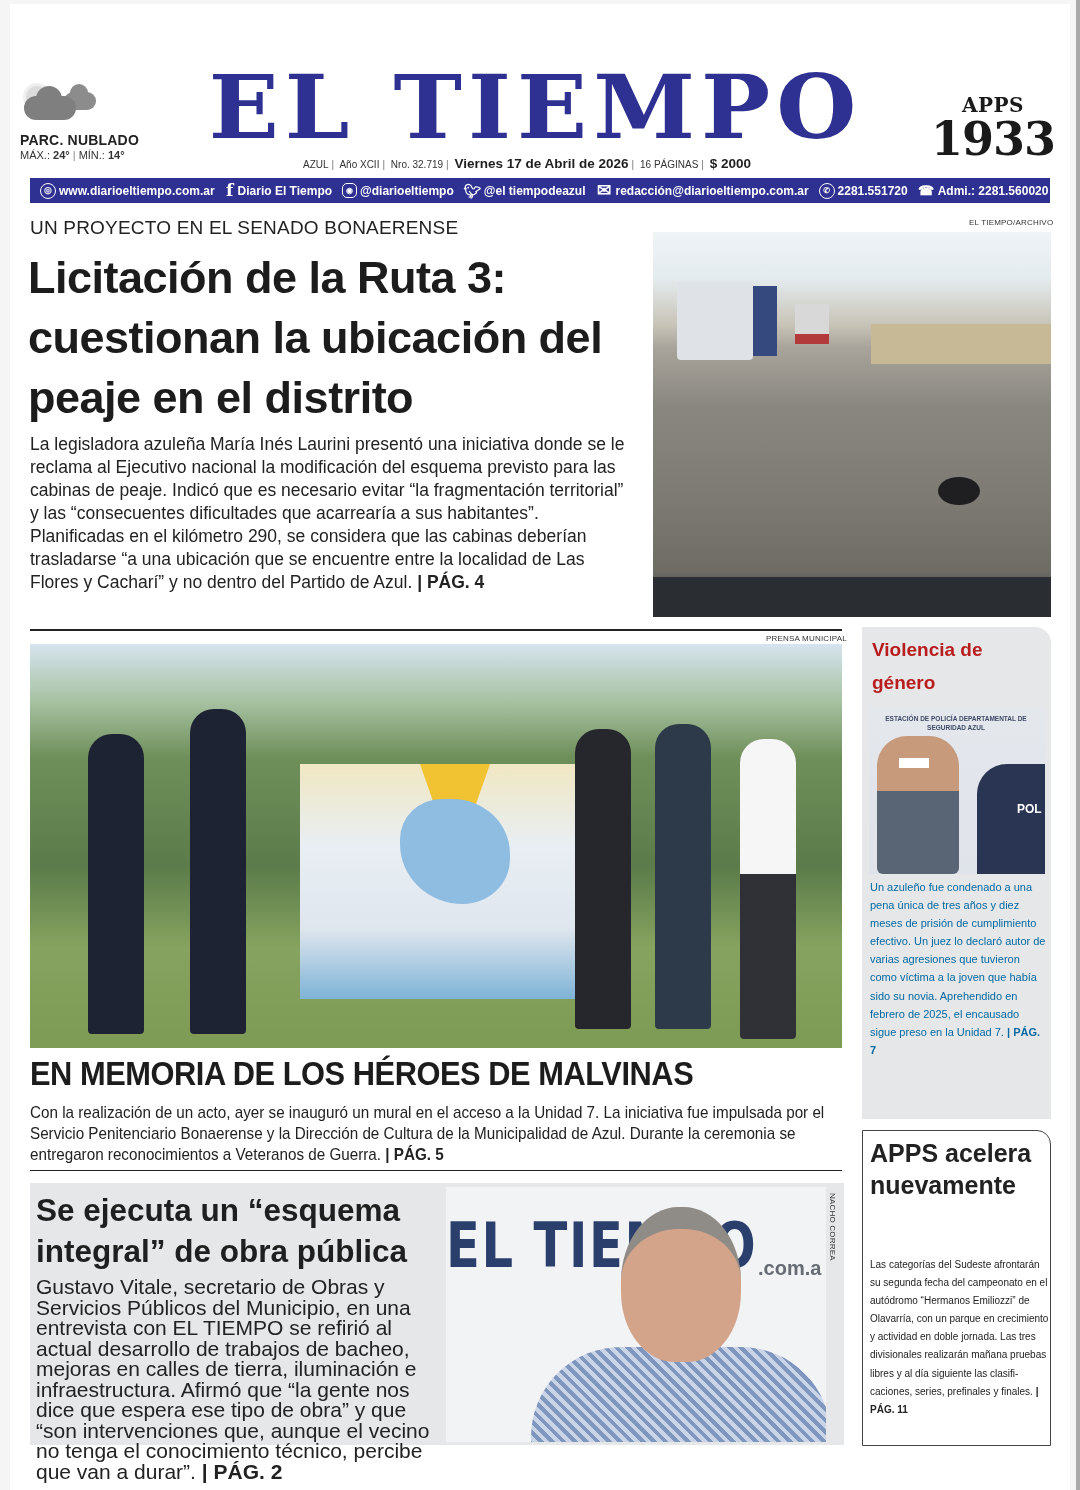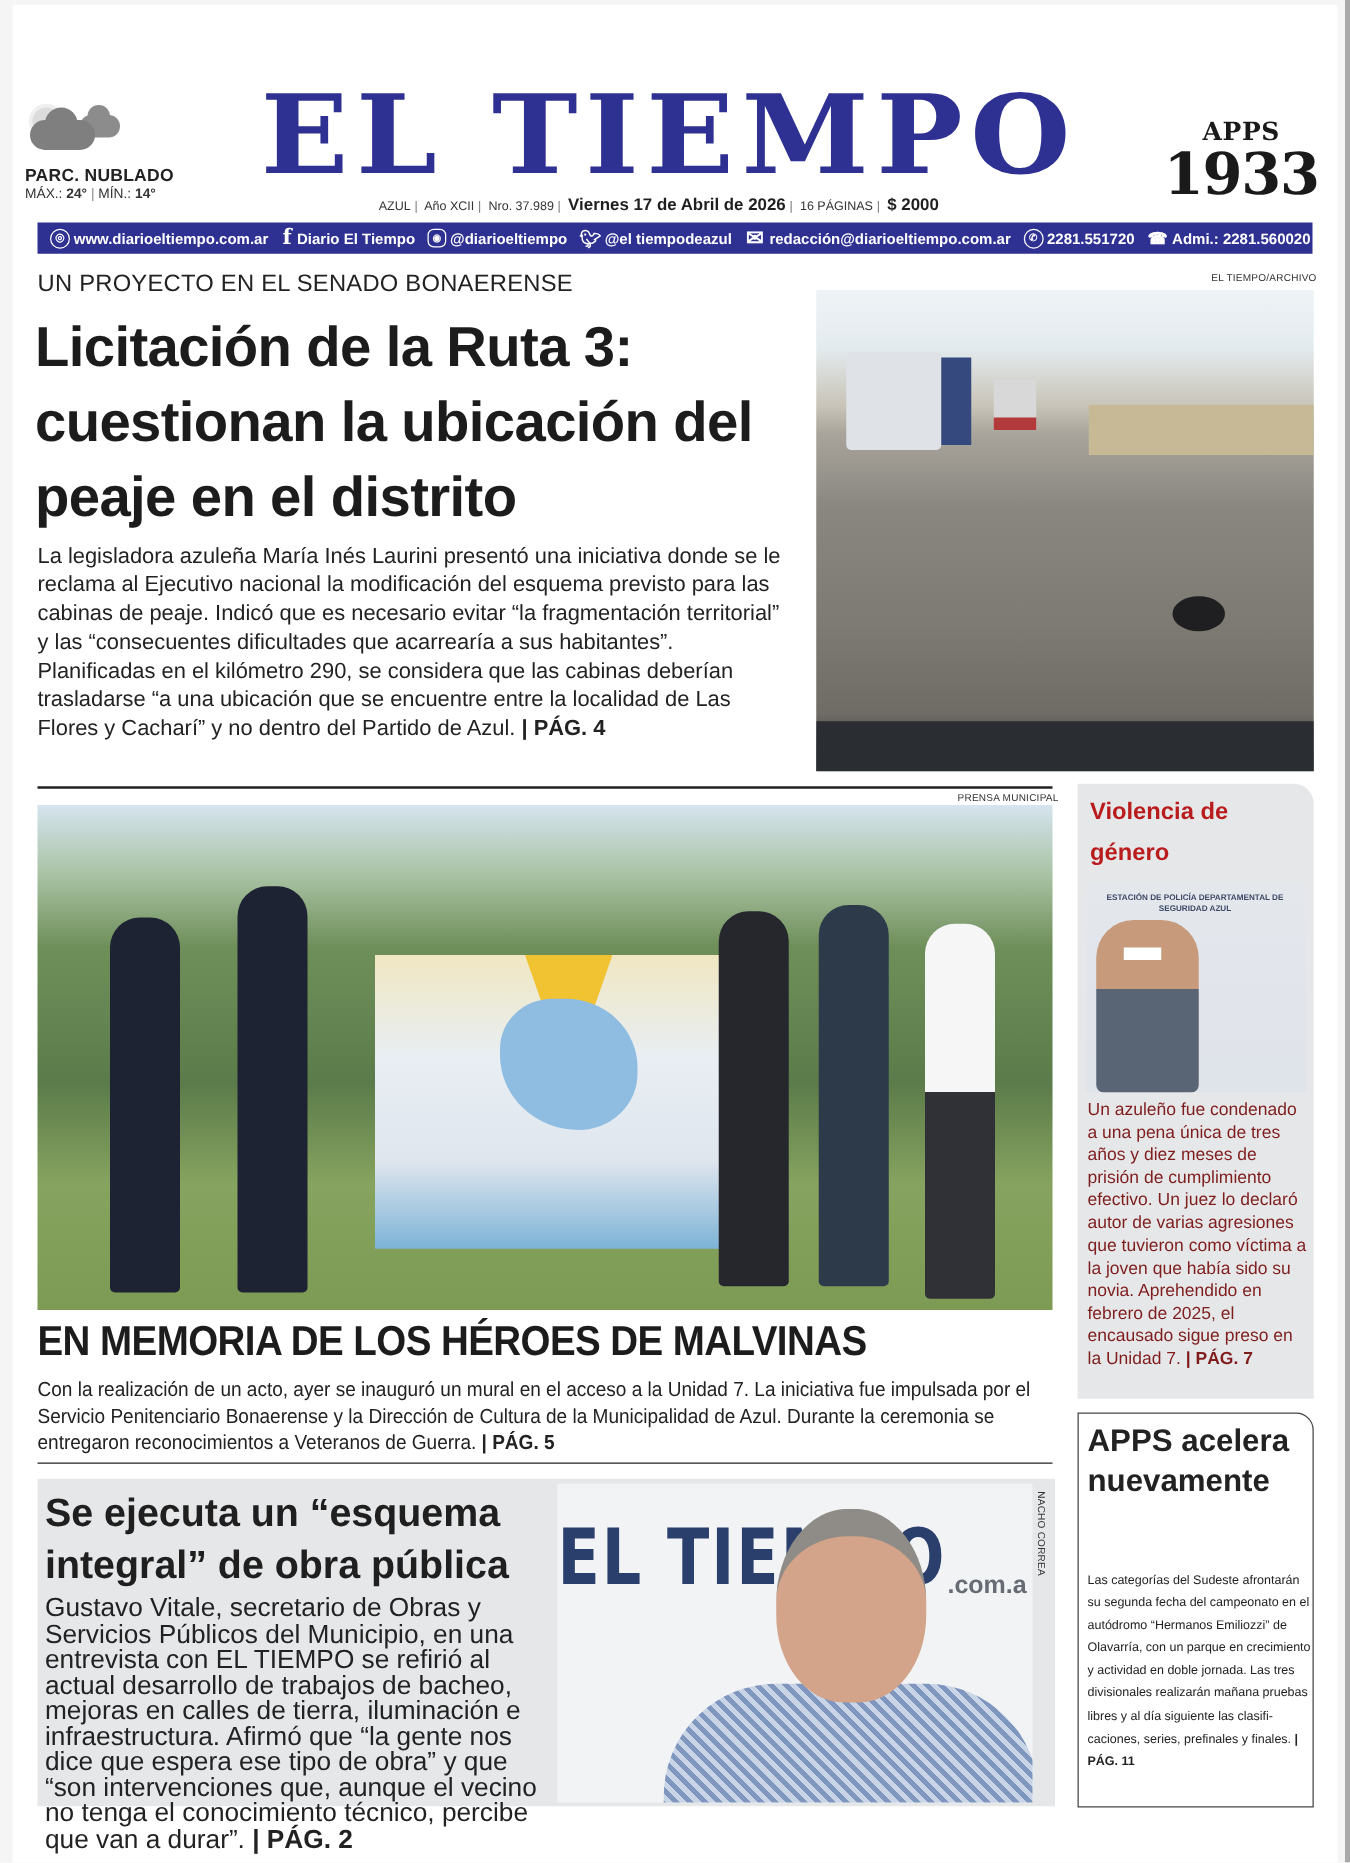--- a/index.html
+++ b/index.html
@@ -80,21 +80,21 @@
 
   
   .side1 { position: absolute; left: 862px; top: 627px; width: 189px; height: 492px; background: #e6e7e9; border-radius: 0 16px 0 0; }
   .side1-head { position: absolute; left: 872px; top: 633px; width: 170px; font-size: 19px; font-weight: 700; line-height: 33px; color: #b91c1c; }
   .police { left: 869px; top: 706px; width: 176px; height: 168px; background: linear-gradient(180deg, #e4e7ec 0%, #dfe3ea 100%); }
   .police .sign { position: absolute; left: 12px; top: 8px; font-size: 6.5px; font-weight: 700; color: #3d4a66; text-align: center; width: 150px; line-height: 9px; }
   .police .man { position: absolute; left: 8px; top: 30px; width: 82px; height: 138px; background: linear-gradient(180deg, #c69a7a 0 40%, #596574 40% 100%); border-radius: 30px 30px 6px 6px; }
   .police .mask { position: absolute; left: 30px; top: 52px; width: 30px; height: 10px; background: #fff; }
   .police .cop { position: absolute; left: 108px; top: 58px; width: 70px; height: 112px; background: #2a3554; border-radius: 30px 0 0 0; }
   .police .cop span { position: absolute; left: 40px; top: 38px; color: #fff; font-weight: 700; font-size: 12px; }
-  .side1-body { position: absolute; left: 870px; top: 878px; width: 178px; font-size: 14px; line-height: 18.1px; color: #7f1d1d; }
+  .side1-body { position: absolute; left: 870px; top: 878px; width: 178px; font-size: 11px; line-height: 18.1px; color: #0369a1; }
 
   .side2 { position: absolute; left: 862px; top: 1130px; width: 189px; height: 316px; border: 1.5px solid #444; border-radius: 0 14px 0 0; background: #fff; }
   .side2-head { position: absolute; left: 870px; top: 1137px; width: 175px; font-size: 25px; font-weight: 700; line-height: 32px; color: #222; }
   .side2-body { position: absolute; left: 870px; top: 1256px; width: 180px; font-size: 10px; line-height: 18.1px; color: #222; }
 </style>
 </head>
 <body>
 
 <div class="page"></div>
 <div class="edge"></div>
@@ -110,21 +110,21 @@
     <span>MÁX.:</span> <b>24°</b>
     <span style="color:#888"> | </span><span>MÍN.:</span> <b>14°</b>
   </div>
 </div>
 
 <div class="logo">EL TIEMPO</div>
 
 <div class="issue-line">
   <span>AZUL</span><span class="sep">|</span>
   <span>Año XCII</span><span class="sep">|</span>
-  <span>Nro. 37.989</span><span class="sep">|</span>
+  <span>Nro. 32.719</span><span class="sep">|</span>
   <span class="date">Viernes 17 de Abril de 2026</span><span class="sep">|</span>
   <span>16 PÁGINAS</span><span class="sep">|</span>
   <span class="price">$ 2000</span>
 </div>
 
 <div class="desde">
   <div class="d1">APPS</div>
   <div class="d2">1933</div>
 </div>
 
@@ -204,20 +204,23 @@
   <div class="head"></div>
 </div>
 <div class="credit-vert">NACHO CORREA</div>
 
 <div class="side1"></div>
 <div class="side1-head">Violencia de género</div>
 <div class="photo police">
   <div class="sign">ESTACIÓN DE POLICÍA DEPARTAMENTAL DE SEGURIDAD AZUL</div>
   <div class="man"></div>
     <div class="mask"></div>
+  <div class="cop">
+      <span>POL</span>
+    </div>
 </div>
 <div class="side1-body">
   <span>Un azuleño fue condenado a una pena única de tres años y diez meses de prisión de cumplimiento efectivo. Un juez lo declaró autor de varias agresiones que tuvieron como víctima a la joven que había sido su novia. Aprehendido en febrero de 2025, el encausado sigue preso en la Unidad 7.</span> <span class="pag">| PÁG. 7</span>
 </div>
 
 <div class="side2"></div>
 <div class="side2-head">APPS acelera nuevamente</div>
 <div class="side2-body">
   <span>Las categorías del Sudeste afrontarán su segunda fecha del campeonato en el autódromo “Hermanos Emiliozzi” de Olavarría, con un parque en creci­miento y actividad en doble jornada. Las tres divisionales realizarán mañana pruebas libres y al día siguiente las clasifi­caciones, series, prefinales y finales.</span> <span class="pag">| PÁG. 11</span>
 </div>

